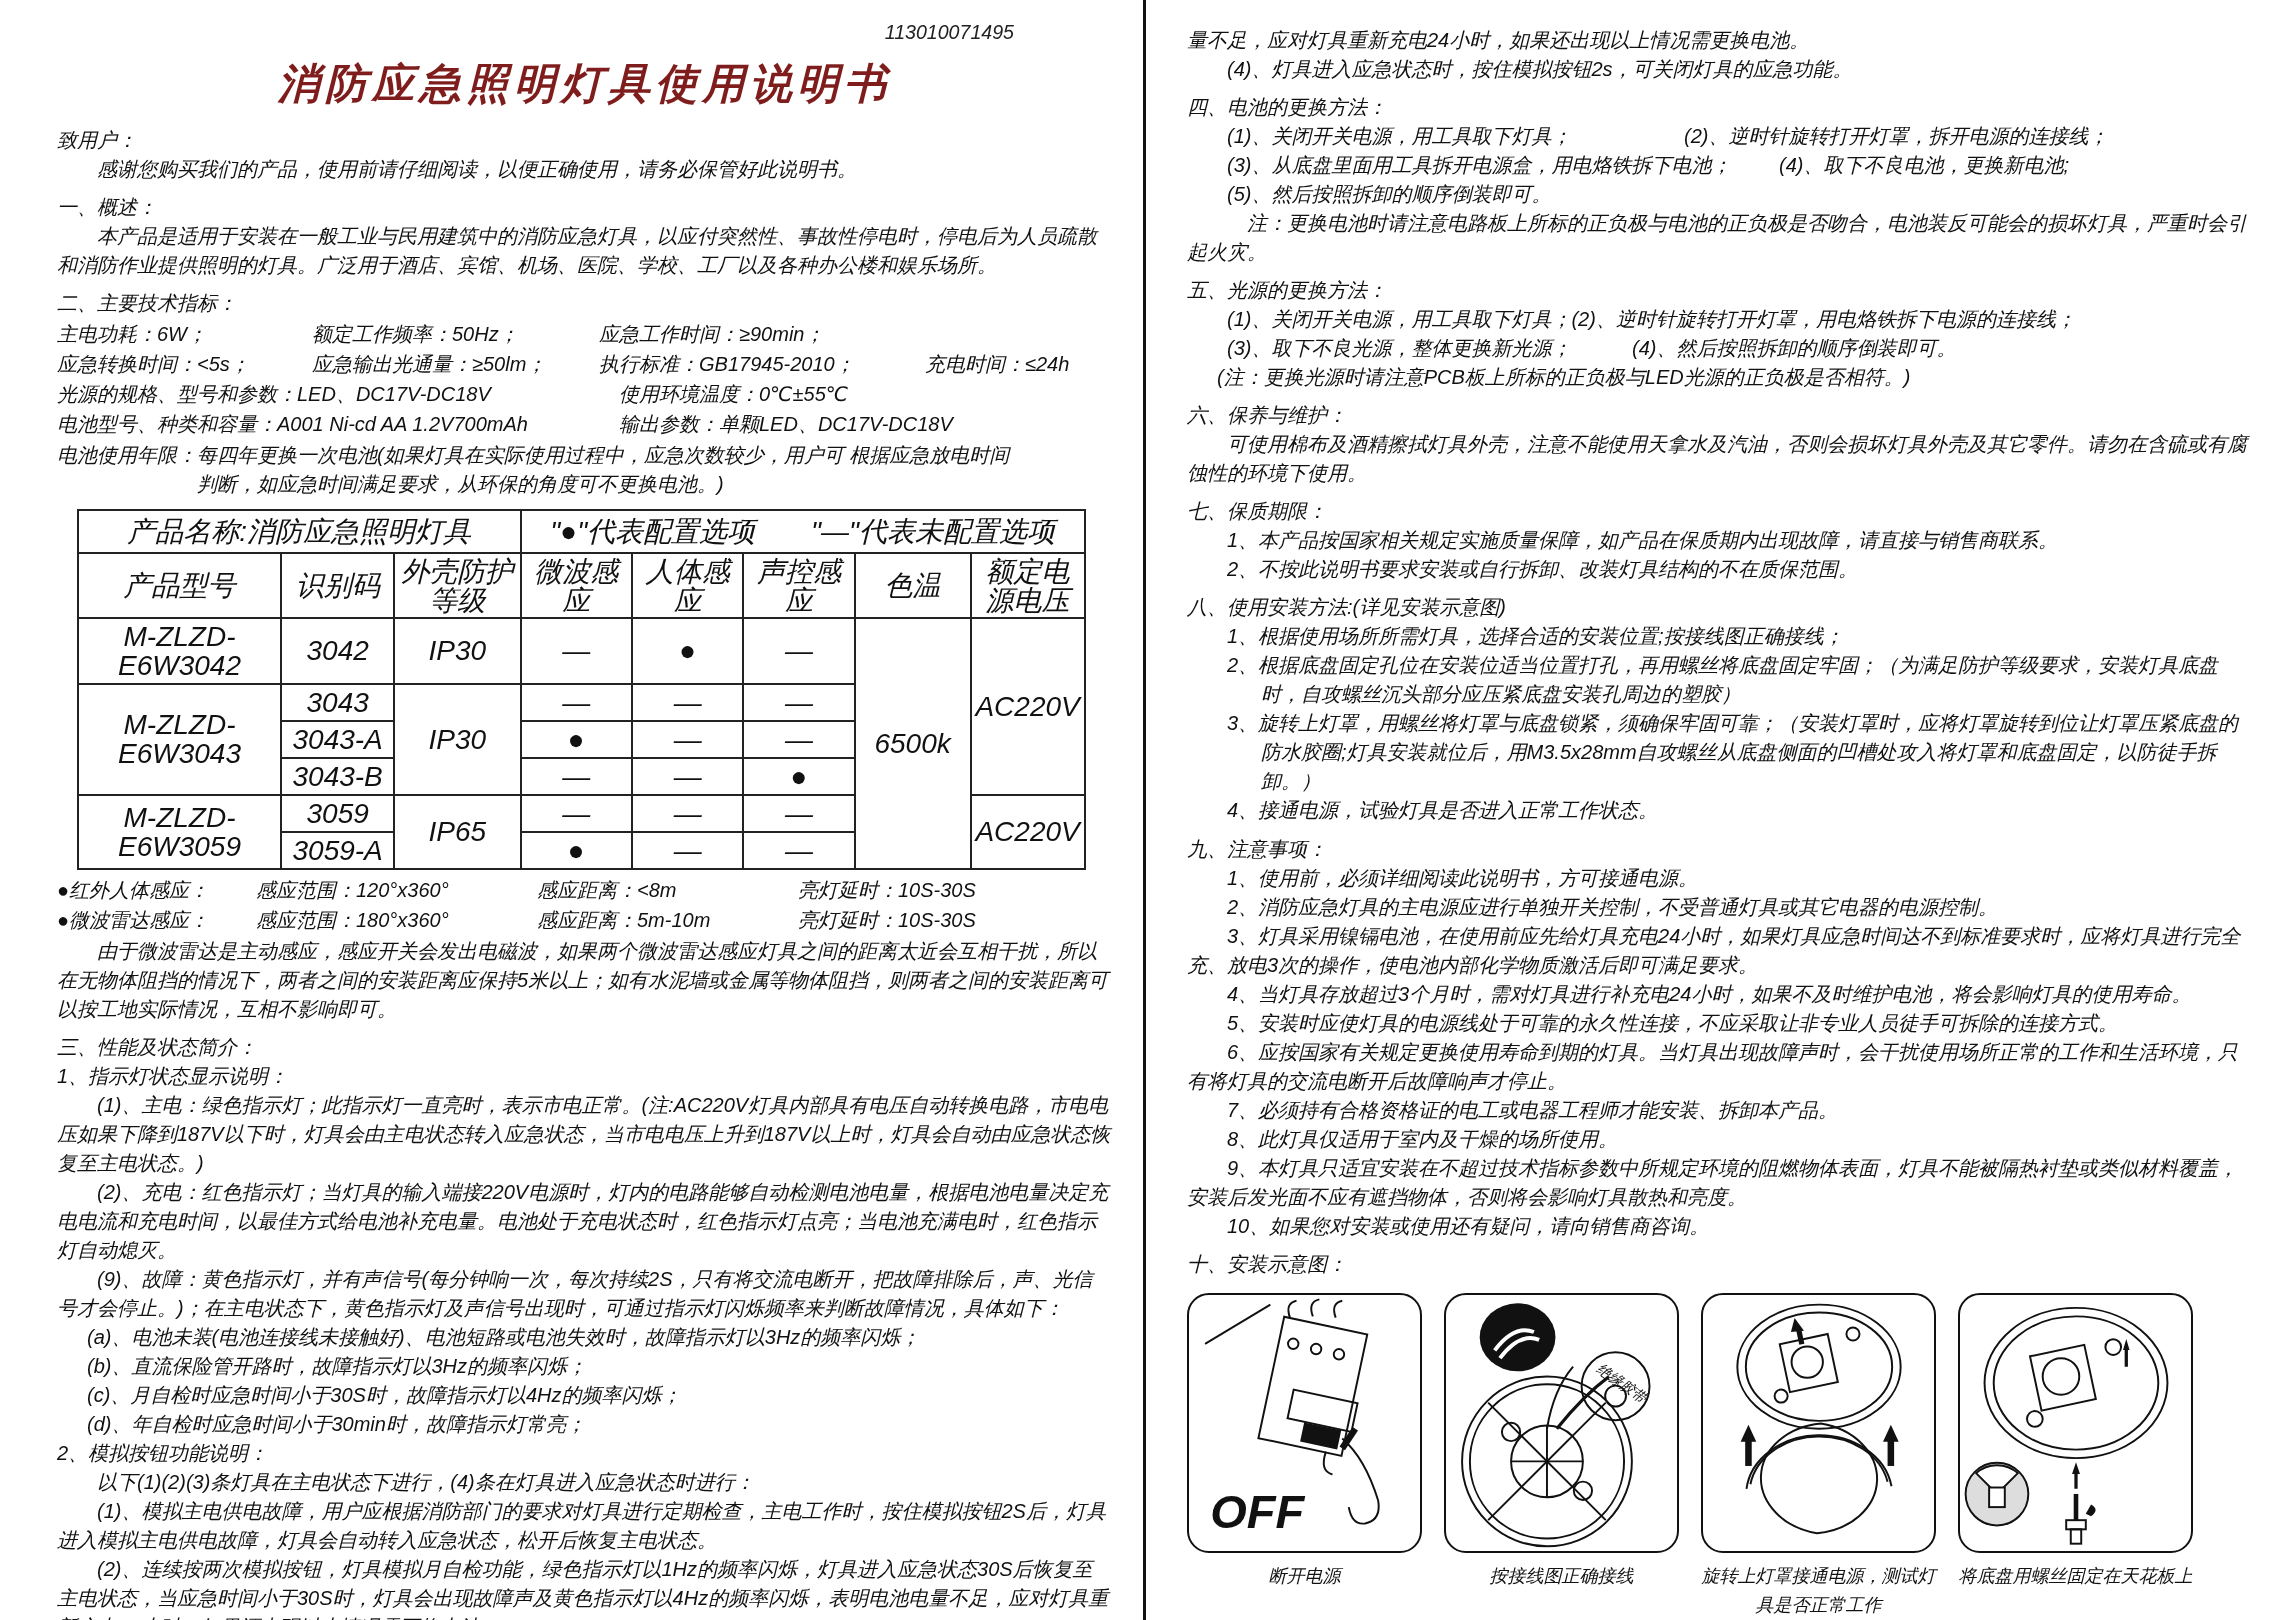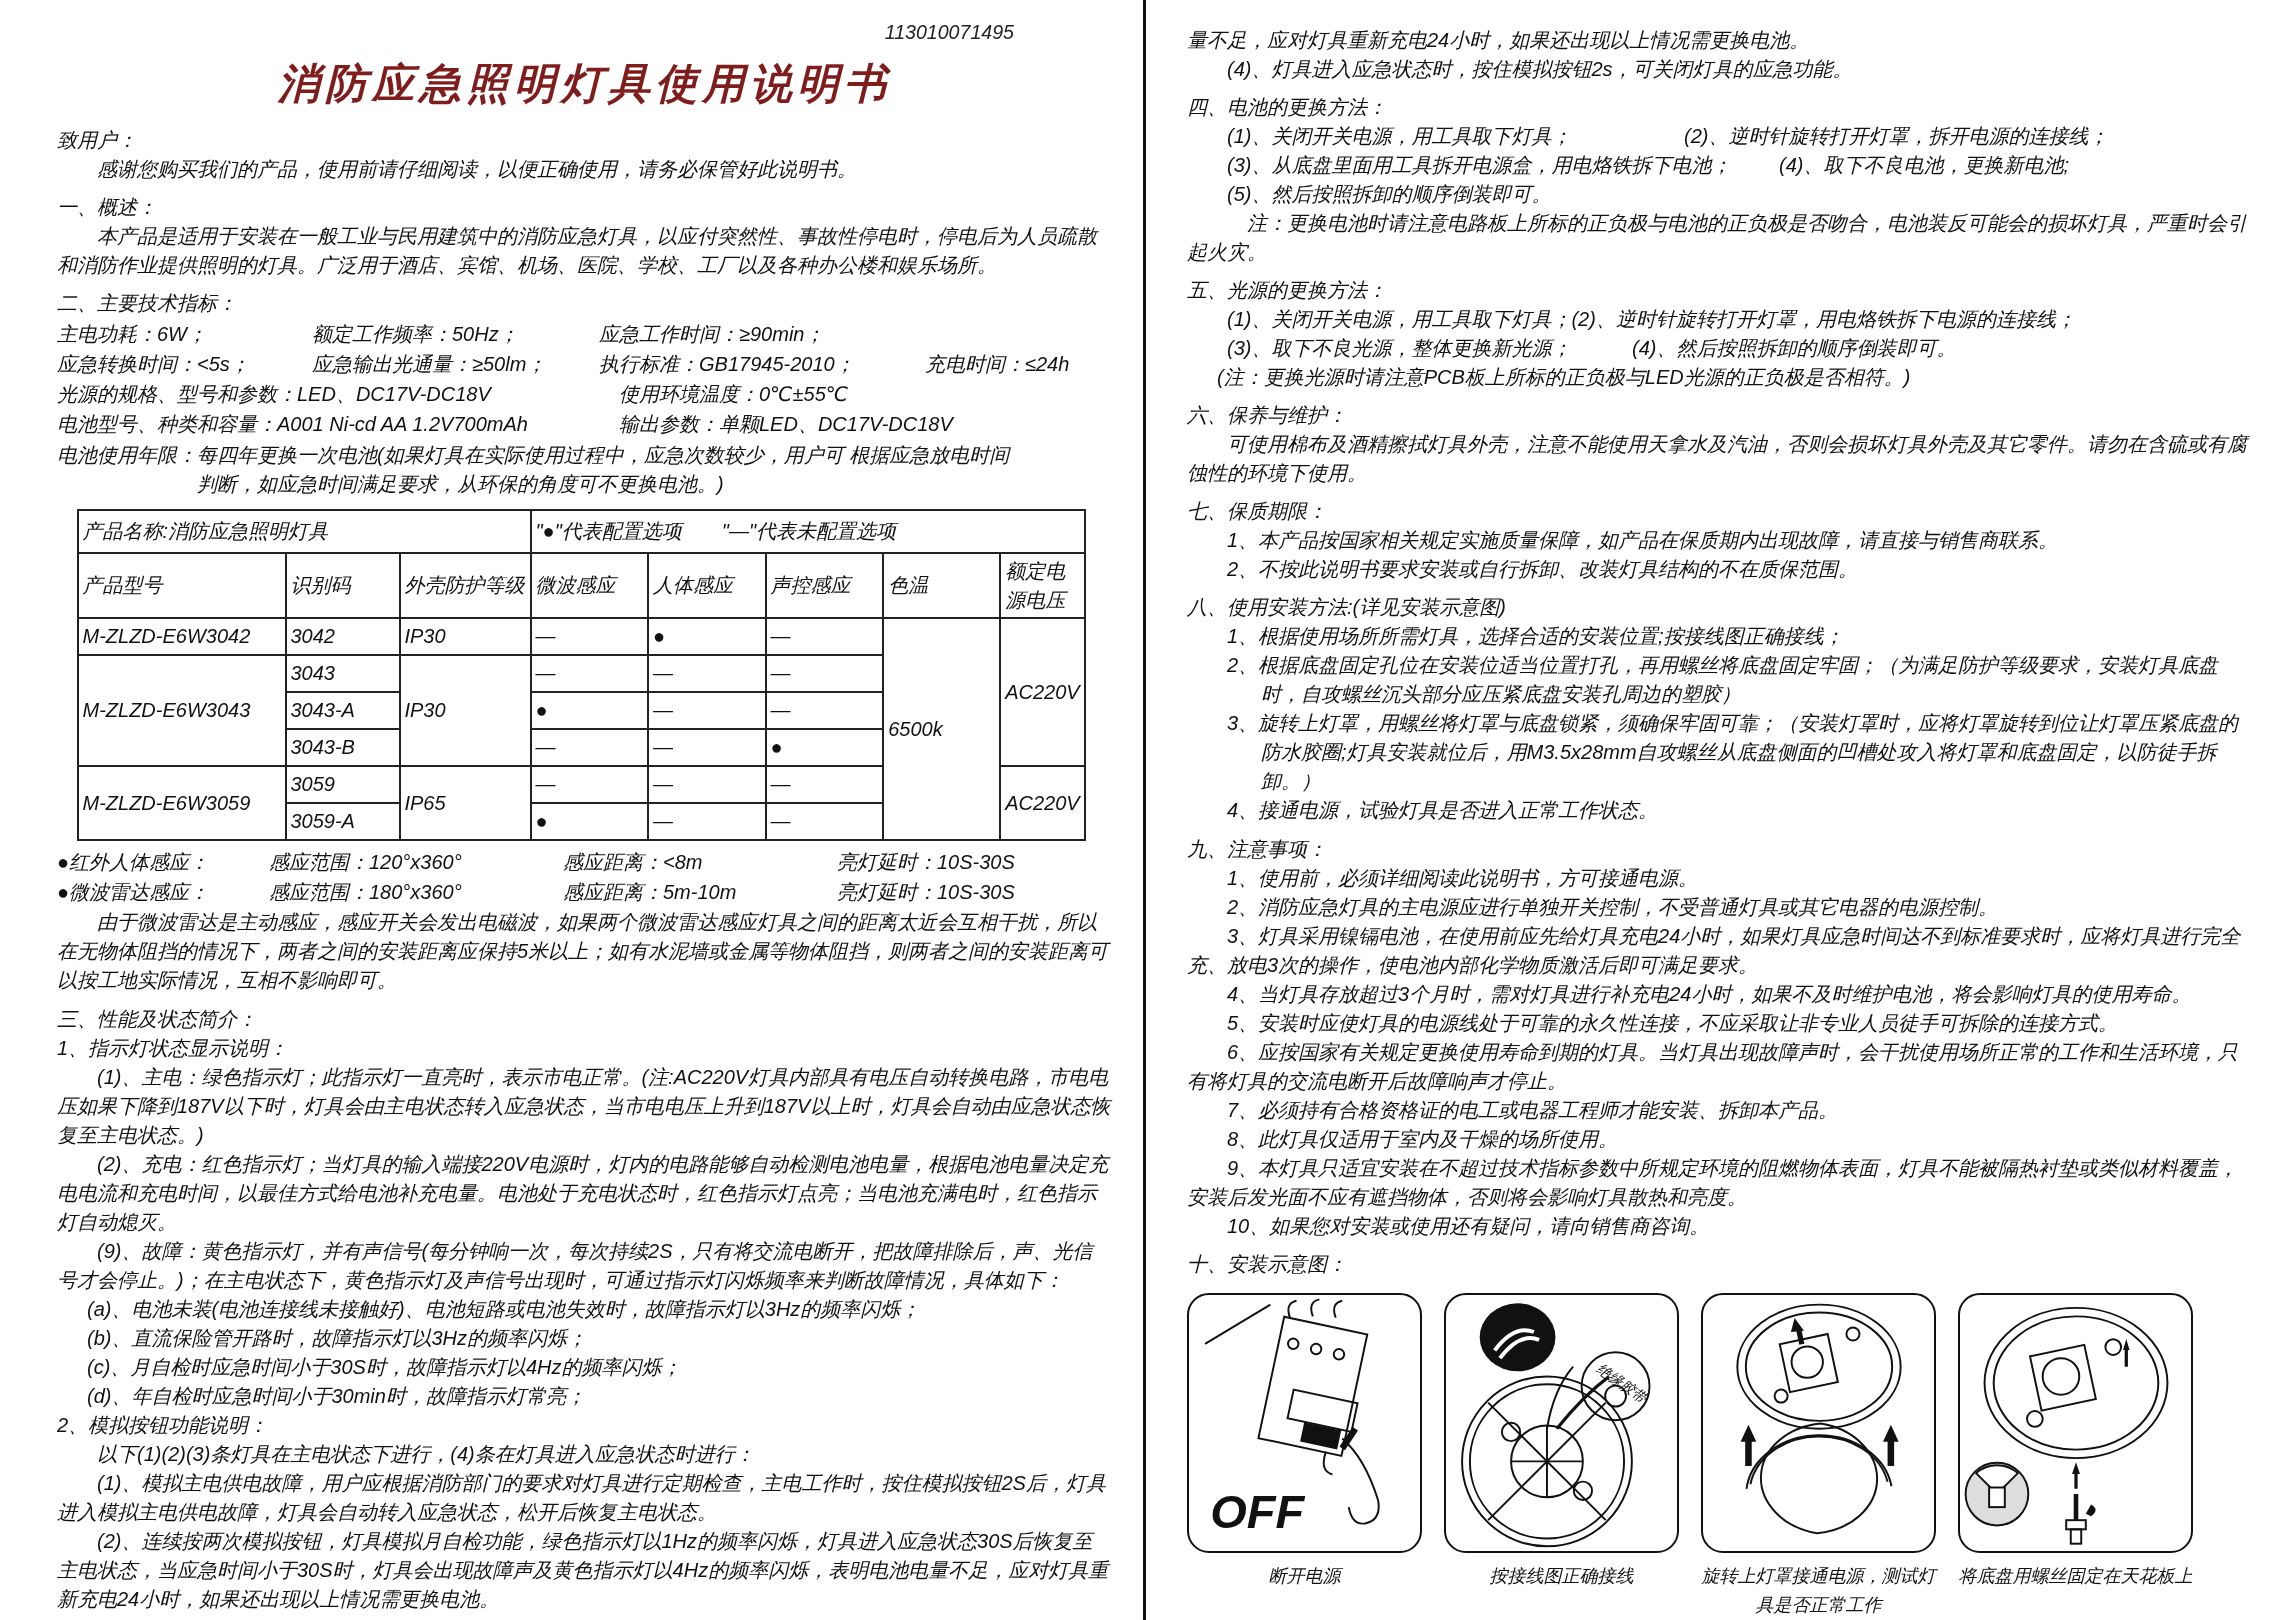--- a/index.html
+++ b/index.html
@@ -18,26 +18,26 @@
   .indent3{text-indent:3em;}
   .indent15{text-indent:1.5em;}
   .hang{padding-left:3.7em;text-indent:-1.7em;}
   .specline{display:flex;margin:1.3px 0;}
   .specline .c1{flex:0 0 255px;}
   .specline .c2{flex:0 0 287px;}
   .specline .c3{flex:0 0 326px;}
   .specline .w1{flex:0 0 562px;}
   .ml7{margin-left:7em;}
   table.spec{border-collapse:collapse;margin:10.4px 0 6.5px 19.6px;width:1009px;
-    font-size:20px;}
+    text-align:center;font-size:28px;}
   table.spec td,table.spec th{border:2px solid #222;font-weight:normal;padding:2.6px 3.9px;}
   table.spec .th1{height:43px;}
   table.spec .th2{height:50px;}
   table.spec .dr{height:37px;}
-  .sensorline{display:flex;margin:1.3px 0;gap:13px;}
+  .sensorline{display:flex;margin:1.3px 0;}
   .sensorline .s1{flex:0 0 199px;}
   .sensorline .s2{flex:0 0 281px;}
   .sensorline .s3{flex:0 0 261px;}
   .pairline{display:flex;padding-left:2em;}
   .pairline .p1a{flex:0 0 457px;}
   .pairline .p1b{flex:0 0 552px;}
   .pairline .p1c{flex:0 0 405px;}
   .diagram-row{display:flex;gap:22px;margin-top:14.4px;}
   .panel{width:235px;}
   .panel .box{width:231px;height:256px;border:2.6px solid #111;border-radius:22px;

